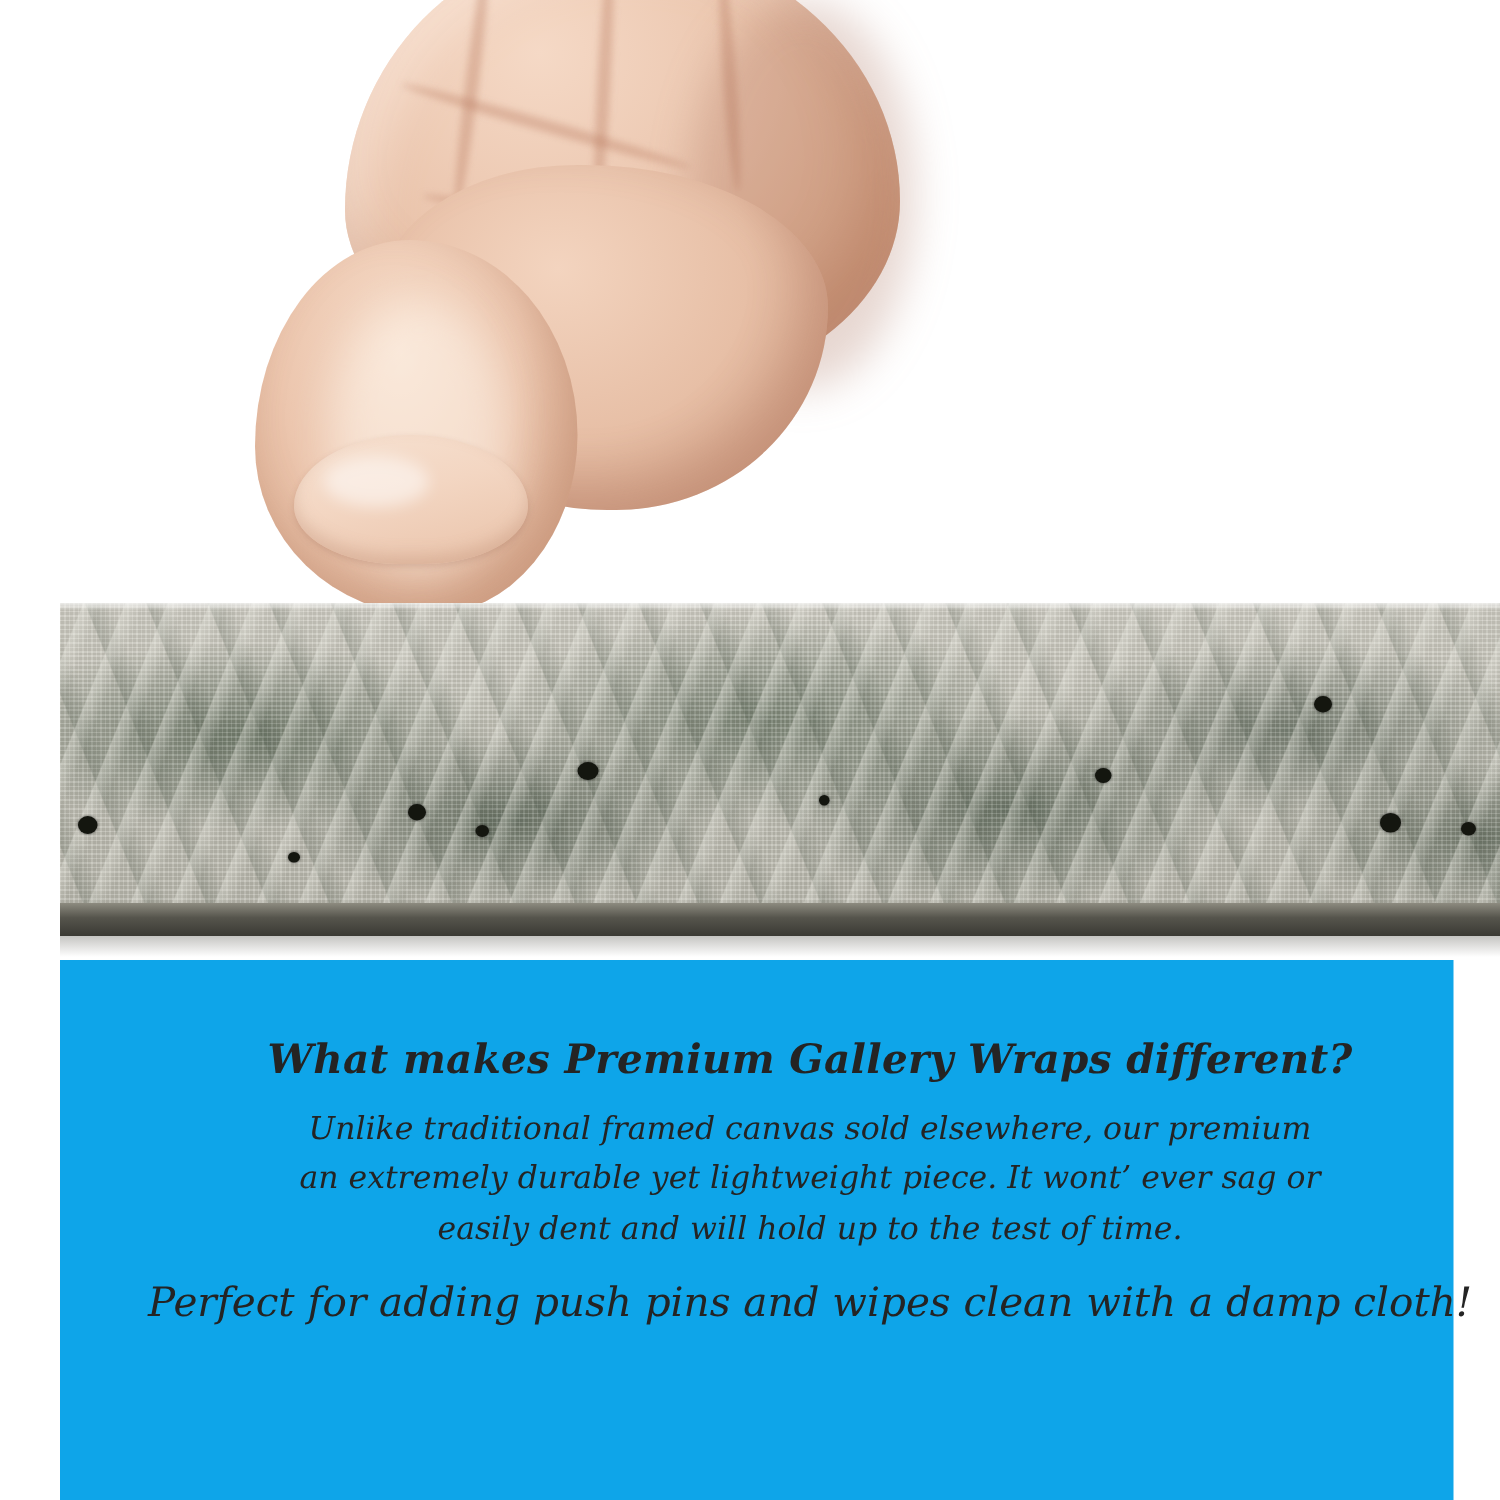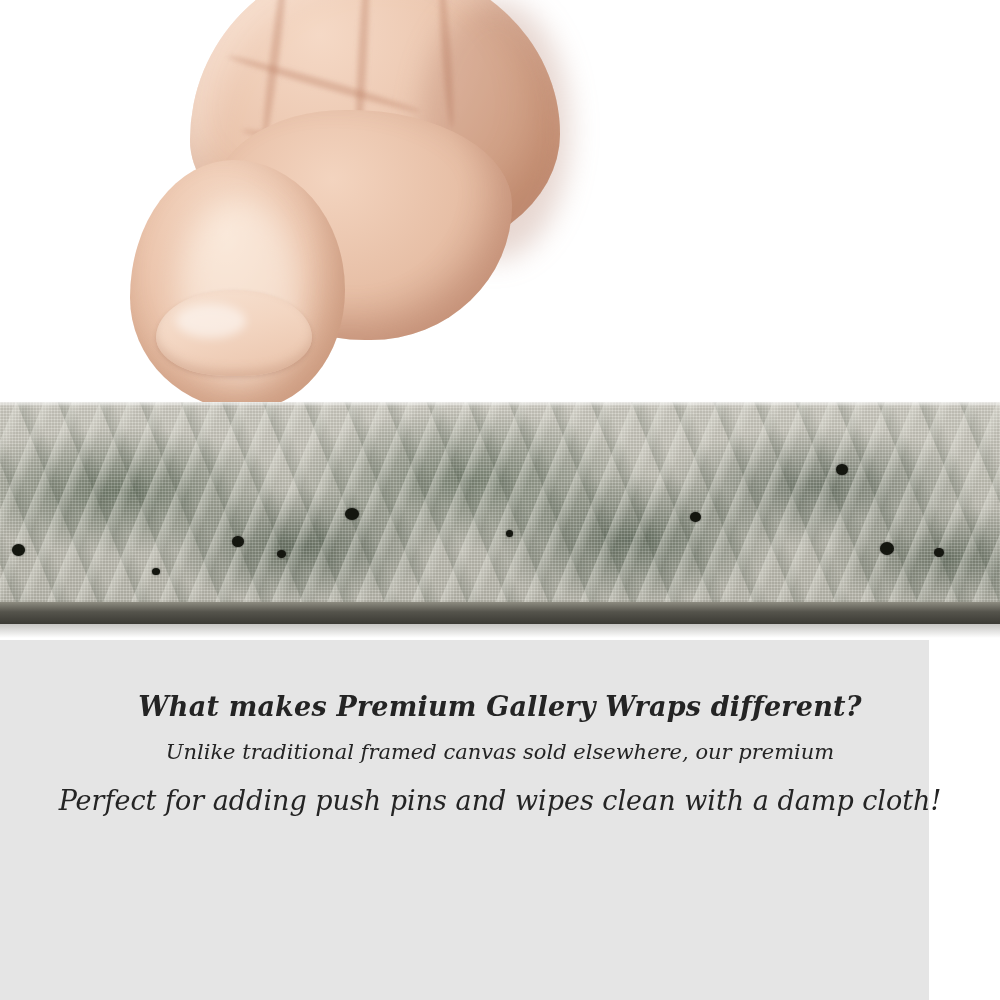--- a/index.html
+++ b/index.html
@@ -11,21 +11,22 @@
     width: 1000px;
     height: 1000px;
     overflow: hidden;
     font-family: "DejaVu Sans", sans-serif;
   }
 
   .promo {
     position: relative;
     width: 929px;
     height: 1000px;
-    background: #e5e5e5;
+    background: #0ea5e9;
+    margin-left: 40px;
   }
 
   
   .photo-area {
     position: absolute;
     left: 0;
     top: 0;
     width: 1000px;
     height: 640px;
     background: #ffffff;
@@ -248,17 +249,19 @@
       <div class="strip-edge-top"></div>
       <div class="strip-edge-bottom"></div>
     </div>
     <div class="strip-shadow"></div>
   </div>
 
   <div class="caption">
     <p class="caption-heading">What makes Premium Gallery Wraps different?</p>
     <p class="caption-body">
       <span class="ln">Unlike traditional framed canvas sold elsewhere, our premium</span>
+      <span class="ln">an extremely durable yet lightweight piece. It wont’ ever sag or</span>
+      <span class="ln">easily dent and will hold up to the test of time.</span>
     </p>
     <p class="caption-final">Perfect for adding push pins and wipes clean with a damp cloth!</p>
   </div>
 
 </div>
 
 </body></html>

